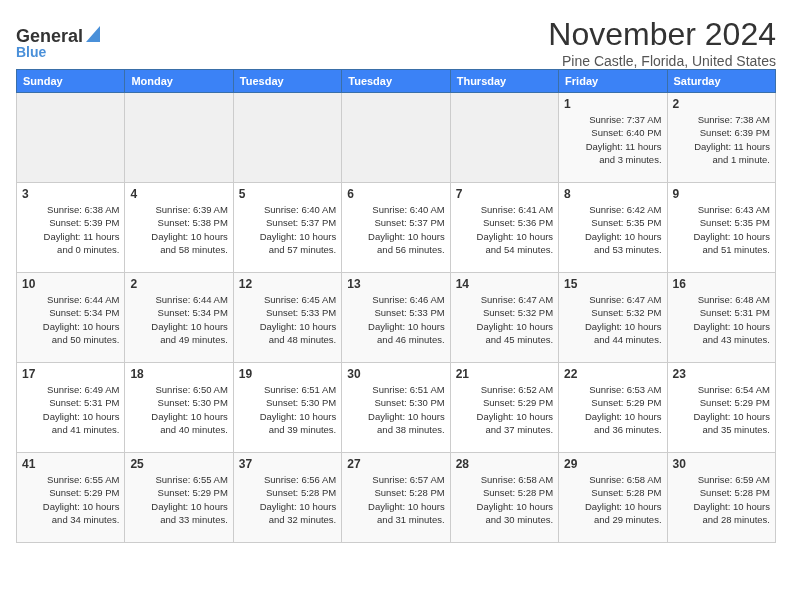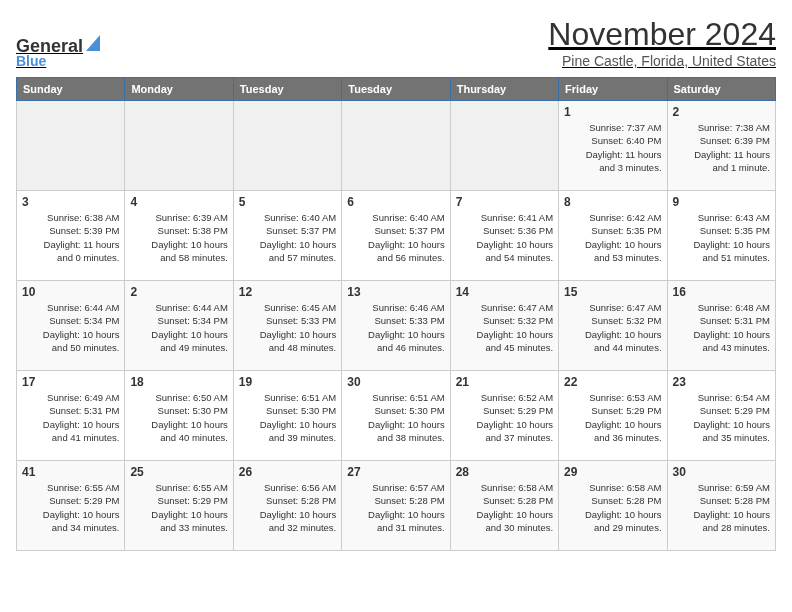--- a/index.html
+++ b/index.html
@@ -6,23 +6,21 @@
     body {
       font-family: Arial, sans-serif;
       background: #fff;
       width: 792px;
       min-height: 612px;
       padding: 16px;
     }
     .header {
       display: flex;
       justify-content: space-between;
-      align-items: flex-end;
-      margin-bottom: 8px;
-      text-decoration: underline;
+      align-items: center;
     }
     .logo {
       display: flex;
       flex-direction: column;
       align-items: flex-start;
     }
     .logo-row {
       display: flex;
       align-items: center;
     }
@@ -37,21 +35,21 @@
     .title-location {
       font-size: 14px;
       color: #555;
     }
     .calendar {
       width: 100%;
       border-collapse: collapse;
       font-size: 10px;
     }
     .calendar thead tr th {
-      background: #737373;
+      background: #3b82f6;
       color: #fff;
       font-size: 11px;
       font-weight: bold;
       padding: 5px 6px;
       border: 1px solid #3a6fa8;
       text-align: left;
     }
     .calendar tbody tr td {
       border: 1px solid #ccc;
       vertical-align: top;
@@ -223,21 +221,21 @@
       <tr>
         <td>
           <span class="day-number">41</span>
           <div class="day-info">Sunrise: 6:55 AM<br>Sunset: 5:29 PM<br>Daylight: 10 hours<br>and 34 minutes.</div>
         </td>
         <td>
           <span class="day-number">25</span>
           <div class="day-info">Sunrise: 6:55 AM<br>Sunset: 5:29 PM<br>Daylight: 10 hours<br>and 33 minutes.</div>
         </td>
         <td>
-          <span class="day-number">26</span>
+          <span class="day-number">37</span>
           <div class="day-info">Sunrise: 6:56 AM<br>Sunset: 5:28 PM<br>Daylight: 10 hours<br>and 32 minutes.</div>
         </td>
         <td>
           <span class="day-number">27</span>
           <div class="day-info">Sunrise: 6:57 AM<br>Sunset: 5:28 PM<br>Daylight: 10 hours<br>and 31 minutes.</div>
         </td>
         <td>
           <span class="day-number">28</span>
           <div class="day-info">Sunrise: 6:58 AM<br>Sunset: 5:28 PM<br>Daylight: 10 hours<br>and 30 minutes.</div>
         </td>

